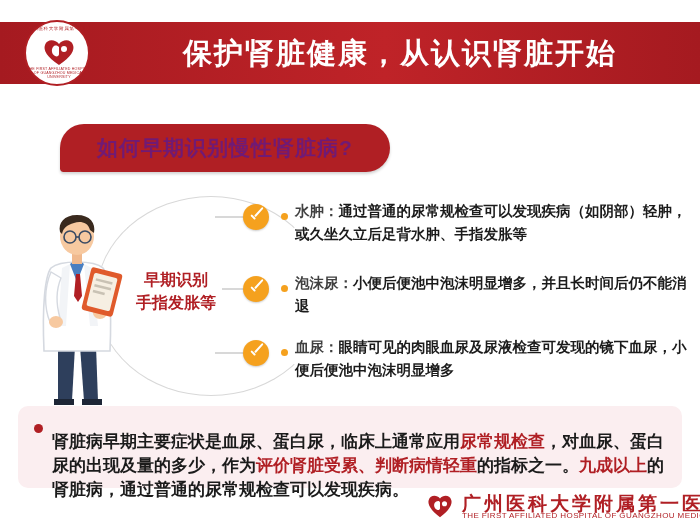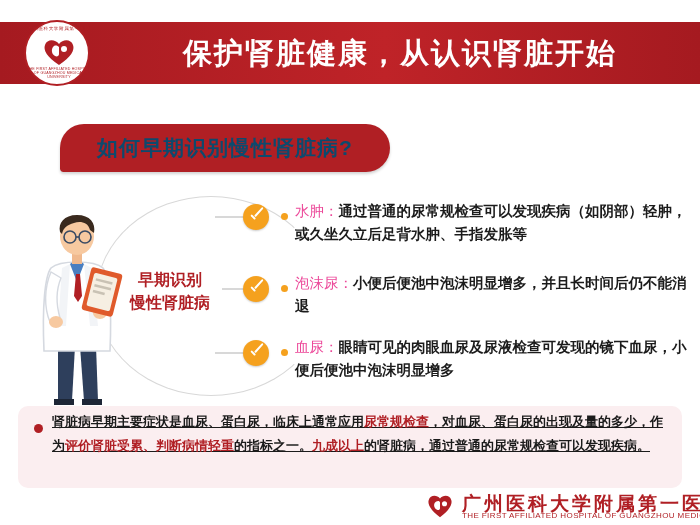--- a/index.html
+++ b/index.html
@@ -109,21 +109,21 @@
     box-shadow: 0 2px 3px rgba(0,0,0,0.18);
   }
   .subtitle-text {
     position: absolute;
     left: 60px;
     top: 124px;
     width: 330px;
     height: 48px;
     line-height: 48px;
     text-align: center;
-    color: #0c4a6e;
+    color: #701a75;
     font-size: 21px;
     font-weight: bold;
     letter-spacing: 1px;
     white-space: nowrap;
   }
 
   
   .doctor {
     position: absolute;
     left: 18px;
@@ -137,21 +137,21 @@
     top: 196px;
     width: 230px;
     height: 200px;
     border: 1.5px solid #d8d8d8;
     border-radius: 50%;
     border-right-color: transparent;
     box-sizing: border-box;
   }
   .center-label {
     position: absolute;
-    left: 110px;
+    left: 116px;
     top: 268px;
     width: 120px;
     text-align: center;
     color: #b01f24;
     font-size: 16px;
     font-weight: bold;
     line-height: 23px;
   }
 
   
@@ -211,22 +211,22 @@
     position: absolute;
     left: 52px;
     top: 0;
     width: 400px;
     font-size: 14.5px;
     line-height: 23px;
     color: #1b1b1b;
     font-weight: bold;
   }
   .term {
-    color: #ec4899;
-    font-weight: normal;
+    color: #404040;
+    font-weight: bold;
   }
 
   
   .connector {
     position: absolute;
     height: 1.5px;
     background: #d8d8d8;
   }
   .c1 { left: 215px; top: 216px; width: 28px; }
   .c2 { left: 222px; top: 288px; width: 21px; }
@@ -248,27 +248,26 @@
     left: 34px;
     top: 424px;
     width: 9px;
     height: 9px;
     border-radius: 50%;
     background: #b01f24;
   }
   .summary-text {
     position: absolute;
     left: 52px;
-    top: 410px;
+    top: 430px;
     width: 618px;
-    font-size: 13px;
+    font-size: 17px;
     line-height: 24px;
     color: #1b1b1b;
     font-weight: bold;
-    text-decoration: underline;
   }
   .hl-red { color: #b01f24; font-weight: bold; }
 
   
   .footer-logo {
     position: absolute;
     left: 425px;
     top: 492px;
     width: 30px;
     height: 28px;
@@ -352,21 +351,21 @@
 
     <rect x="68" y="74" width="32" height="44" rx="3" transform="rotate(14 84 96)" fill="#e05a2b"></rect>
     <rect x="72" y="79" width="24" height="34" rx="2" transform="rotate(14 84 96)" fill="#f6efe2"></rect>
     <rect x="75" y="84" width="17" height="2.5" transform="rotate(14 84 96)" fill="#c9c2b4"></rect>
     <rect x="75" y="90" width="17" height="2.5" transform="rotate(14 84 96)" fill="#c9c2b4"></rect>
     <rect x="75" y="96" width="12" height="2.5" transform="rotate(14 84 96)" fill="#c9c2b4"></rect>
   </svg>
 
   <div class="center-label">
     <span>早期识别</span><br>
-    <span>慢性肾脏病</span>
+    <span>手指发胀等</span>
   </div>
 
   <div class="connector c1"></div>
   <div class="connector c2"></div>
   <div class="connector c3"></div>
 
   <div class="row row-1">
     <div class="check-badge"></div>
     <div class="dot"></div>
     <div class="row-text">

